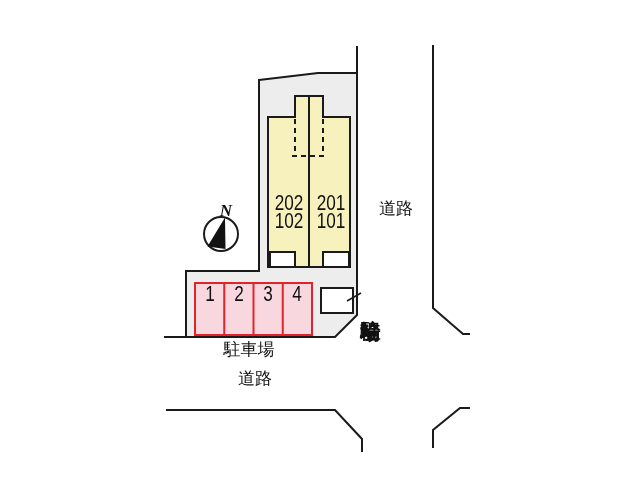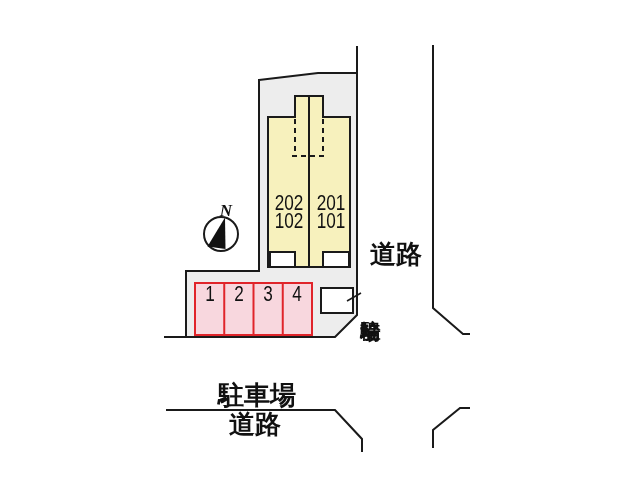--- a/index.html
+++ b/index.html
@@ -4,21 +4,21 @@
 <style>
   html,body{margin:0;padding:0;background:#fff;}
   #stage{position:relative;width:640px;height:480px;background:#ffffff;overflow:hidden;
          font-family:"Liberation Sans", sans-serif;color:#111;}
   #plan-svg{position:absolute;left:0;top:0;}
   .lbl{position:absolute;transform:translate(-50%,-50%);white-space:nowrap;
        color:#111;line-height:1;}
   .num{font-size:22px;font-weight:400;transform:translate(-50%,-50%) scaleX(0.78);}
   .unit{font-size:22px;font-weight:400;text-align:center;line-height:18px;
         transform:translate(-50%,-50%) scaleX(0.78);}
-  .jp{font-size:26px;font-weight:bold;letter-spacing:0px;margin-top:46px;}
+  .jp{font-size:17px;font-weight:normal;letter-spacing:0px;}
   .jp-vert{writing-mode:vertical-rl;text-orientation:upright;font-size:20px;
            font-weight:bold;letter-spacing:1px;line-height:1;}
   .north{font-family:"Liberation Serif", serif;font-style:italic;font-weight:bold;
          font-size:17px;}
 </style>
 </head>
 <body>
 
 <div id="stage">
 
@@ -63,18 +63,18 @@
   <div class="lbl unit" style="left:331px;top:212px;">
     <div>201</div>
     <div>101</div>
   </div>
 
   <div class="lbl num" style="left:210px;top:294px;">1</div>
   <div class="lbl num" style="left:239px;top:294px;">2</div>
   <div class="lbl num" style="left:268px;top:294px;">3</div>
   <div class="lbl num" style="left:297px;top:294px;">4</div>
 
-  <div class="lbl jp" style="left:257px;top:349px;">駐車場</div>
+  <div class="lbl jp" style="left:249px;top:349px;">駐車場</div>
   <div class="lbl jp" style="left:255px;top:378px;">道路</div>
   <div class="lbl jp" style="left:396px;top:208px;">道路</div>
   <div class="lbl jp-vert" style="left:371px;top:305px;">駐輪場</div>
 
 </div>
 
 </body></html>

